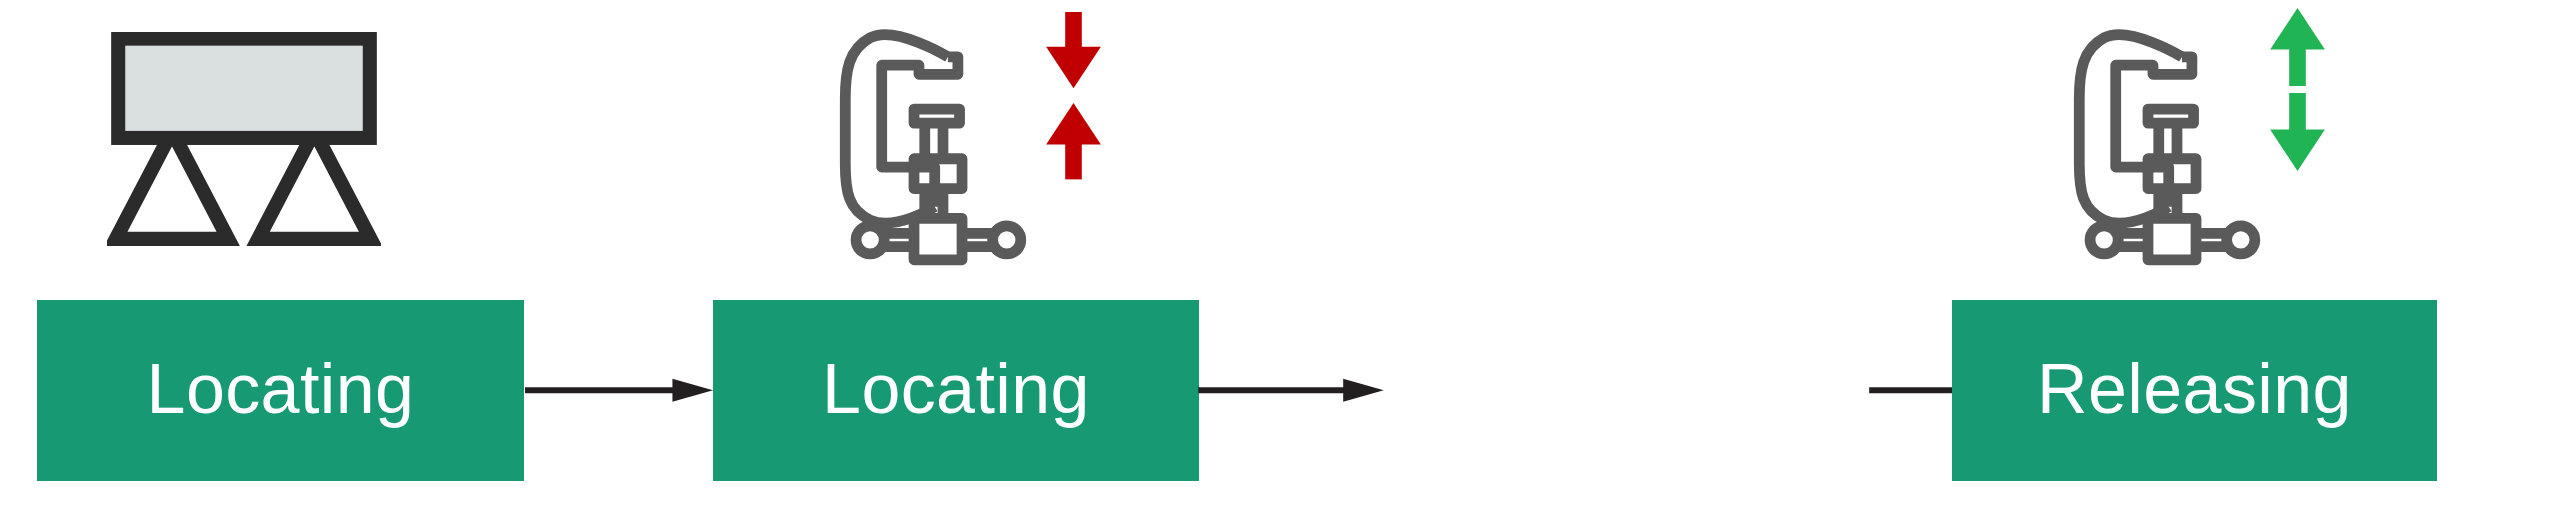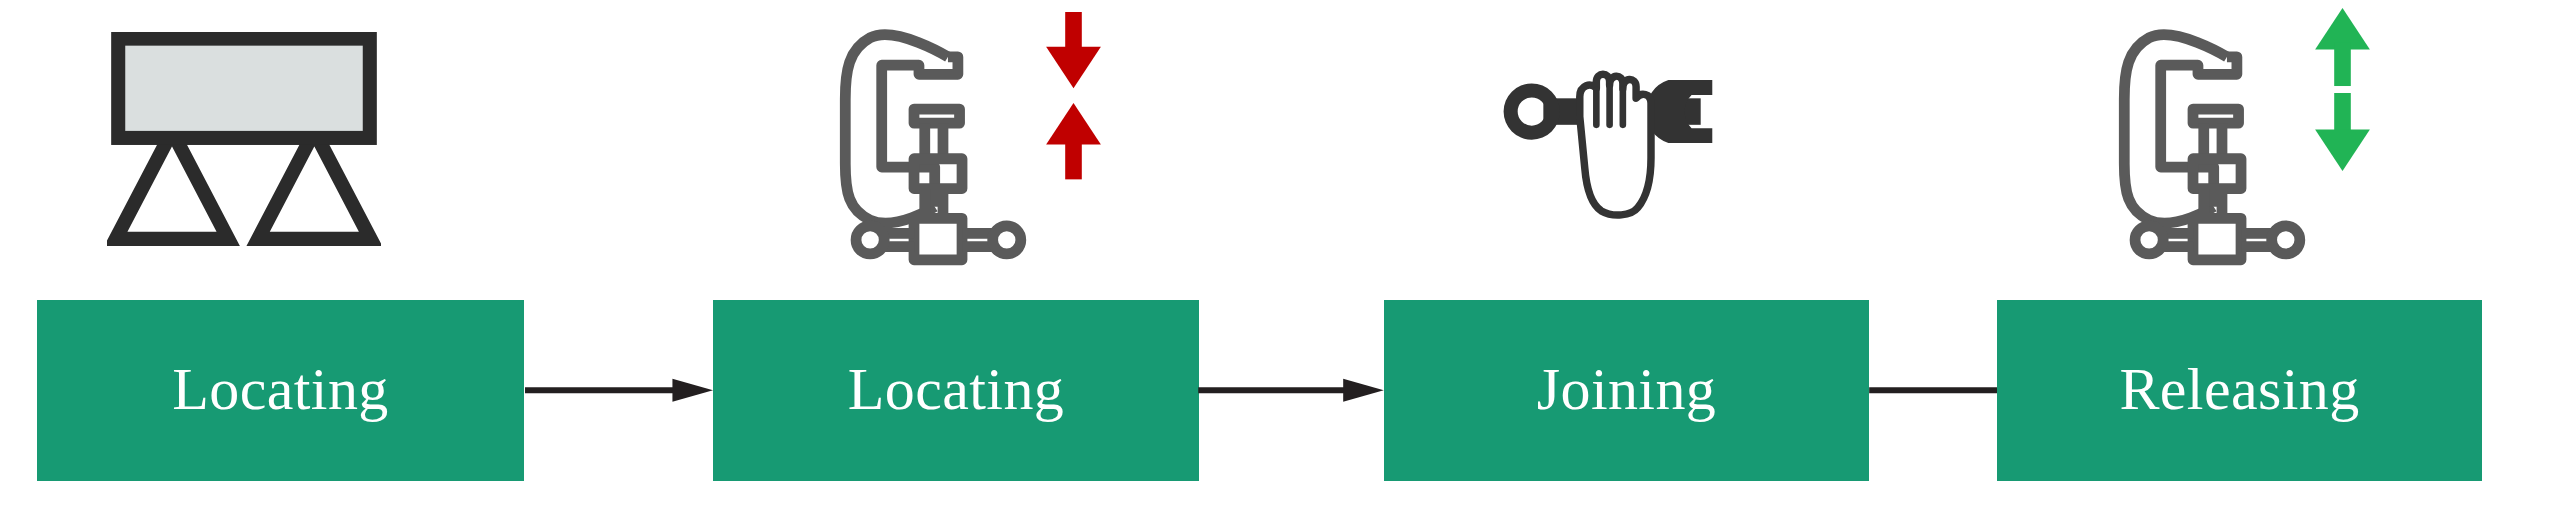--- a/index.html
+++ b/index.html
@@ -43,26 +43,26 @@
     width: 100%;
     height: 181px;
     background: #179a73;
     display: flex;
     align-items: center;
     justify-content: center;
     box-sizing: border-box;
   }
   .stage-label {
     color: #ffffff;
-    font-size: 60px;
+    font-size: 70px;
     line-height: 1;
     font-weight: 400;
     letter-spacing: 0.4px;
     white-space: nowrap;
-    font-family: Liberation Serif, serif;
+    font-family: Liberation Sans, sans-serif;
     transform: translateY(-1.7px);
   }
 
   
   .connector {
     position: absolute;
     top: 377px;
     height: 26.5px;
   }
   .connector svg { display: block; }
@@ -145,77 +145,29 @@
     </div>
   </div>
 
   <div class="connector" style="left:1198px; width:186px;">
     <svg width="186" height="26.5" viewBox="0 0 224 32">
       <line x1="0" y1="16" x2="179" y2="16" stroke="#231f20" stroke-width="7"></line>
       <path d="M175 2 L224 16 L175 30 Z" fill="#231f20"></path>
     </svg>
   </div>
 
-  <div class="stage" style="left:1384px; width:485px;">
-    <div class="stage-icon">
-      <svg width="265" height="166" viewBox="0 0 320 200" style="left:108px; top:65px;">
-        <g fill="#333333">
-
-          <rect x="62" y="40" width="190" height="32"></rect>
-
-          <path d="M48 56 m-34 0 a34 34 0 1 0 68 0 a34 34 0 1 0 -68 0 Z
-                   M48 56 m-17 0 a17 17 0 1 1 34 0 a17 17 0 1 1 -34 0 Z" fill-rule="evenodd"></path>
-
-          <path d="M215 18
-                   L268 18
-                   L268 36
-                   L243 36
-                   A 28 28 0 0 0 243 76
-                   L268 76
-                   L268 94
-                   L215 94
-                   A 40 40 0 0 1 215 18 Z" transform="translate(-2,0)"></path>
-
-          <path d="M106 38
-                   C 106 24 120 20 126 28
-                   L 126 20
-                   C 126 8 142 8 142 20
-                   L 142 24
-                   C 142 10 158 10 158 22
-                   L 158 28
-                   C 158 14 174 14 174 26
-                   L 174 40
-                   C 180 32 192 34 192 46
-                   L 192 112
-                   C 192 140 186 160 176 172
-                   C 168 182 146 184 132 176
-                   C 120 168 114 148 112 124
-                   L 106 62 Z" fill="#ffffff" stroke="#333333" stroke-width="9" stroke-linejoin="round"></path>
-
-          <g stroke="#333333" stroke-width="8" fill="none" stroke-linecap="round">
-            <path d="M126 30 L126 72"></path>
-            <path d="M142 26 L142 72"></path>
-            <path d="M158 30 L158 72"></path>
-          </g>
-        </g>
-      </svg>
-    </div>
-    <div class="stage-box">
-      <span class="stage-label">Joining</span>
-    </div>
-  </div>
 
   <div class="connector" style="left:1869px; width:185px;">
     <svg width="185" height="26.5" viewBox="0 0 223 32">
       <line x1="0" y1="16" x2="178" y2="16" stroke="#231f20" stroke-width="7"></line>
       <path d="M174 2 L223 16 L174 30 Z" fill="#231f20"></path>
     </svg>
   </div>
 
-  <div class="stage" style="left:1997px; width:485px;">
+  <div class="stage" style="left:1952px; width:485px;">
     <div class="stage-icon">
 
       <svg width="207" height="265" viewBox="0 0 250 320" style="left:119px; top:13.3px;">
         <g fill="none" stroke="#5a5a5a" stroke-width="13" stroke-linejoin="round" stroke-linecap="butt">
           <path d="M134 53
                    C 134 53 70 14 40 30
                    C 14 44 10 70 10 104
                    L 10 182
                    C 10 216 14 238 40 250
                    C 70 264 118 234 118 234"></path>

